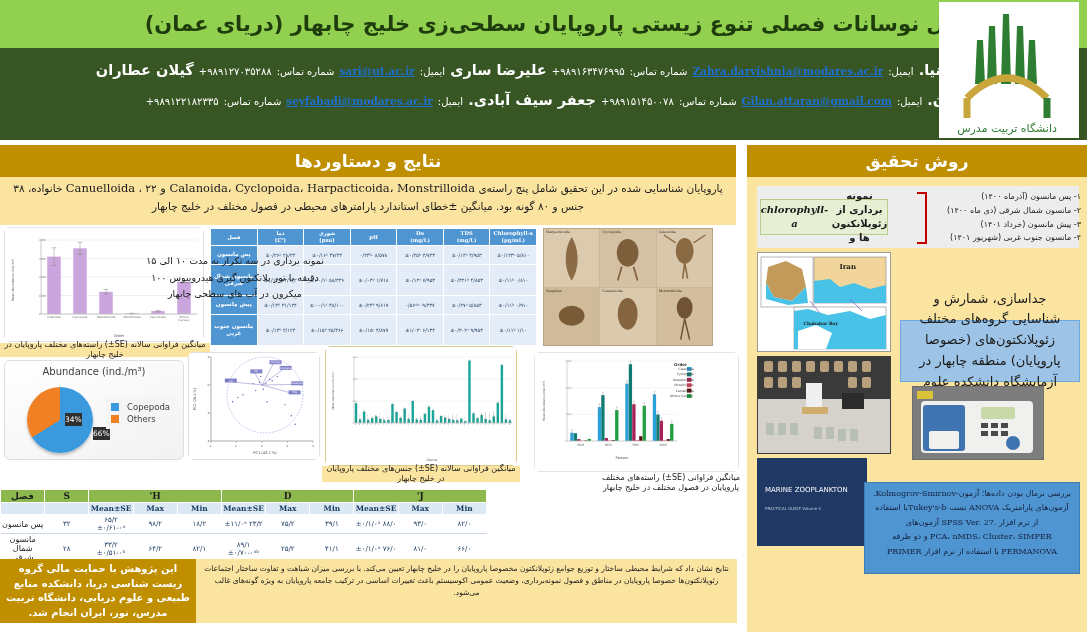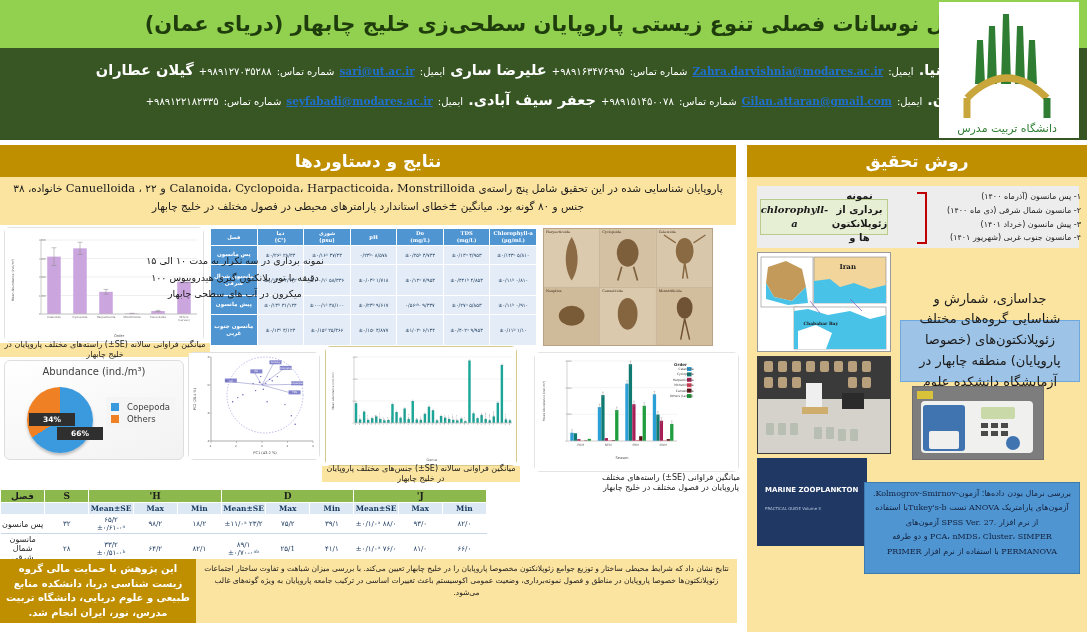--- a/index.html
+++ b/index.html
@@ -99,22 +99,22 @@
               font-family:"DejaVu Serif","Liberation Serif",serif;}
 
   
   #chart-pie { left:4px; top:360px; width:180px; height:100px; border:1px solid #dedede;
      background:linear-gradient(160deg,#ffffff,#f2f2f2); }
   .pie-title { position:absolute; top:5px; left:0; width:100%; text-align:center;
      font-size:10px; color:#404040; direction:ltr; }
   .pie-circle { position:absolute; left:22px; top:26px; width:66px; height:66px; border-radius:50%;
      background: conic-gradient(from 0deg, #3b9ade 0deg 238deg, #ef8024 238deg 360deg);
      box-shadow:0 2px 3px rgba(0,0,0,0.25); }
-  .pie-lab { position:absolute; background:#2f2f2f; color:#fff; font-size:7.5px; font-weight:bold;
-     padding:2px 14px; direction:ltr; }
+  .pie-lab { position:absolute; background:#2f2f2f; color:#fff; font-size:7.5px; font-weight:normal;
+     padding:2px 0; direction:ltr;margin-left:36px; }
   #pie-lab-a { left:24px; top:52px; }
   #pie-lab-b { left:52px; top:66px; }
   .pie-legend { position:absolute; right:8px; top:36px; background:#f5f5f5; padding:3px 5px; }
   .pl-row { display:flex; align-items:center; gap:8px; direction:ltr; font-size:8.5px; color:#404040;
             margin:2px 0;}
   .pl-sw { width:8px; height:8px; display:inline-block; }
 
   
   #chart-pca { left:188px; top:352px; width:132px; height:108px; border:1px solid #e0e0e0; background:#fff; }
 
@@ -178,21 +178,21 @@
   .brace { position:absolute; right:160px; top:192px; width:10px; height:52px;
            border:2px solid #c00000; border-left:none; }
 
   #map-box { position:absolute; left:757px; top:252px; width:134px; height:100px;
     background:#ffffff; border:1px solid #9a9a9a; overflow:hidden; }
   #photo-lab { position:absolute; left:757px; top:356px; width:134px; height:98px;
     background:#5a5a5a; overflow:hidden; border:1px solid #3d3d3d; }
   #book-box { position:absolute; left:757px; top:458px; width:110px; height:88px;
     background:#1f3864; overflow:hidden; }
   .book-title { position:absolute; left:8px; top:28px; color:#ffffff; font-size:7px;
-    font-weight:bold; direction:ltr; line-height:1.3; font-family:"DejaVu Sans",sans-serif;}
+    font-weight:normal; direction:ltr; line-height:1.3; font-family:"DejaVu Sans",sans-serif;}
   .book-sub { position:absolute; left:8px; top:48px; color:#b9c6dd; font-size:4px; direction:ltr; }
 
   #sampling-text {
     position:absolute; right:757px; top:253px; width:190px; direction:rtl; text-align:center;
     font-size:9.5px; color:#1a1a1a; line-height:1.75;
   }
   #id-box {
     position:absolute; left:900px; top:320px; width:180px; height:62px;
     background:#9dc3e6; border:1px solid #6fa8dc; color:#1a1a1a; font-size:13px;
     direction:rtl; text-align:center; line-height:1.6; padding:3px 15px;
@@ -825,21 +825,21 @@
             <td>۹۸/۲</td>
             <td>۶۵/۲ ±۰/۶۱-۰ᵃ</td>
             <td>۳۲</td>
             <td class="fa">پس مانسون</td>
           </tr>
           <tr>
             <td>۶۶/۰</td>
             <td>۸۱/۰</td>
             <td>۷۶/۰ ±۰/۱/۰ᵃ</td>
             <td>۴۱/۱</td>
-            <td>۲۵/1</td>
+            <td>۲۵/۲</td>
             <td>۸۹/۱ ±۰/۷۰-۰ᵃᵇ</td>
             <td>۸۲/۱</td>
             <td>۶۴/۲</td>
             <td>۳۳/۲ ±۰/۵۱-۰ᵇ</td>
             <td>۲۸</td>
             <td class="fa">مانسون شمال شرقی</td>
           </tr>
           <tr>
             <td>۷۳/۰</td>
             <td>۹۲/۰</td>

